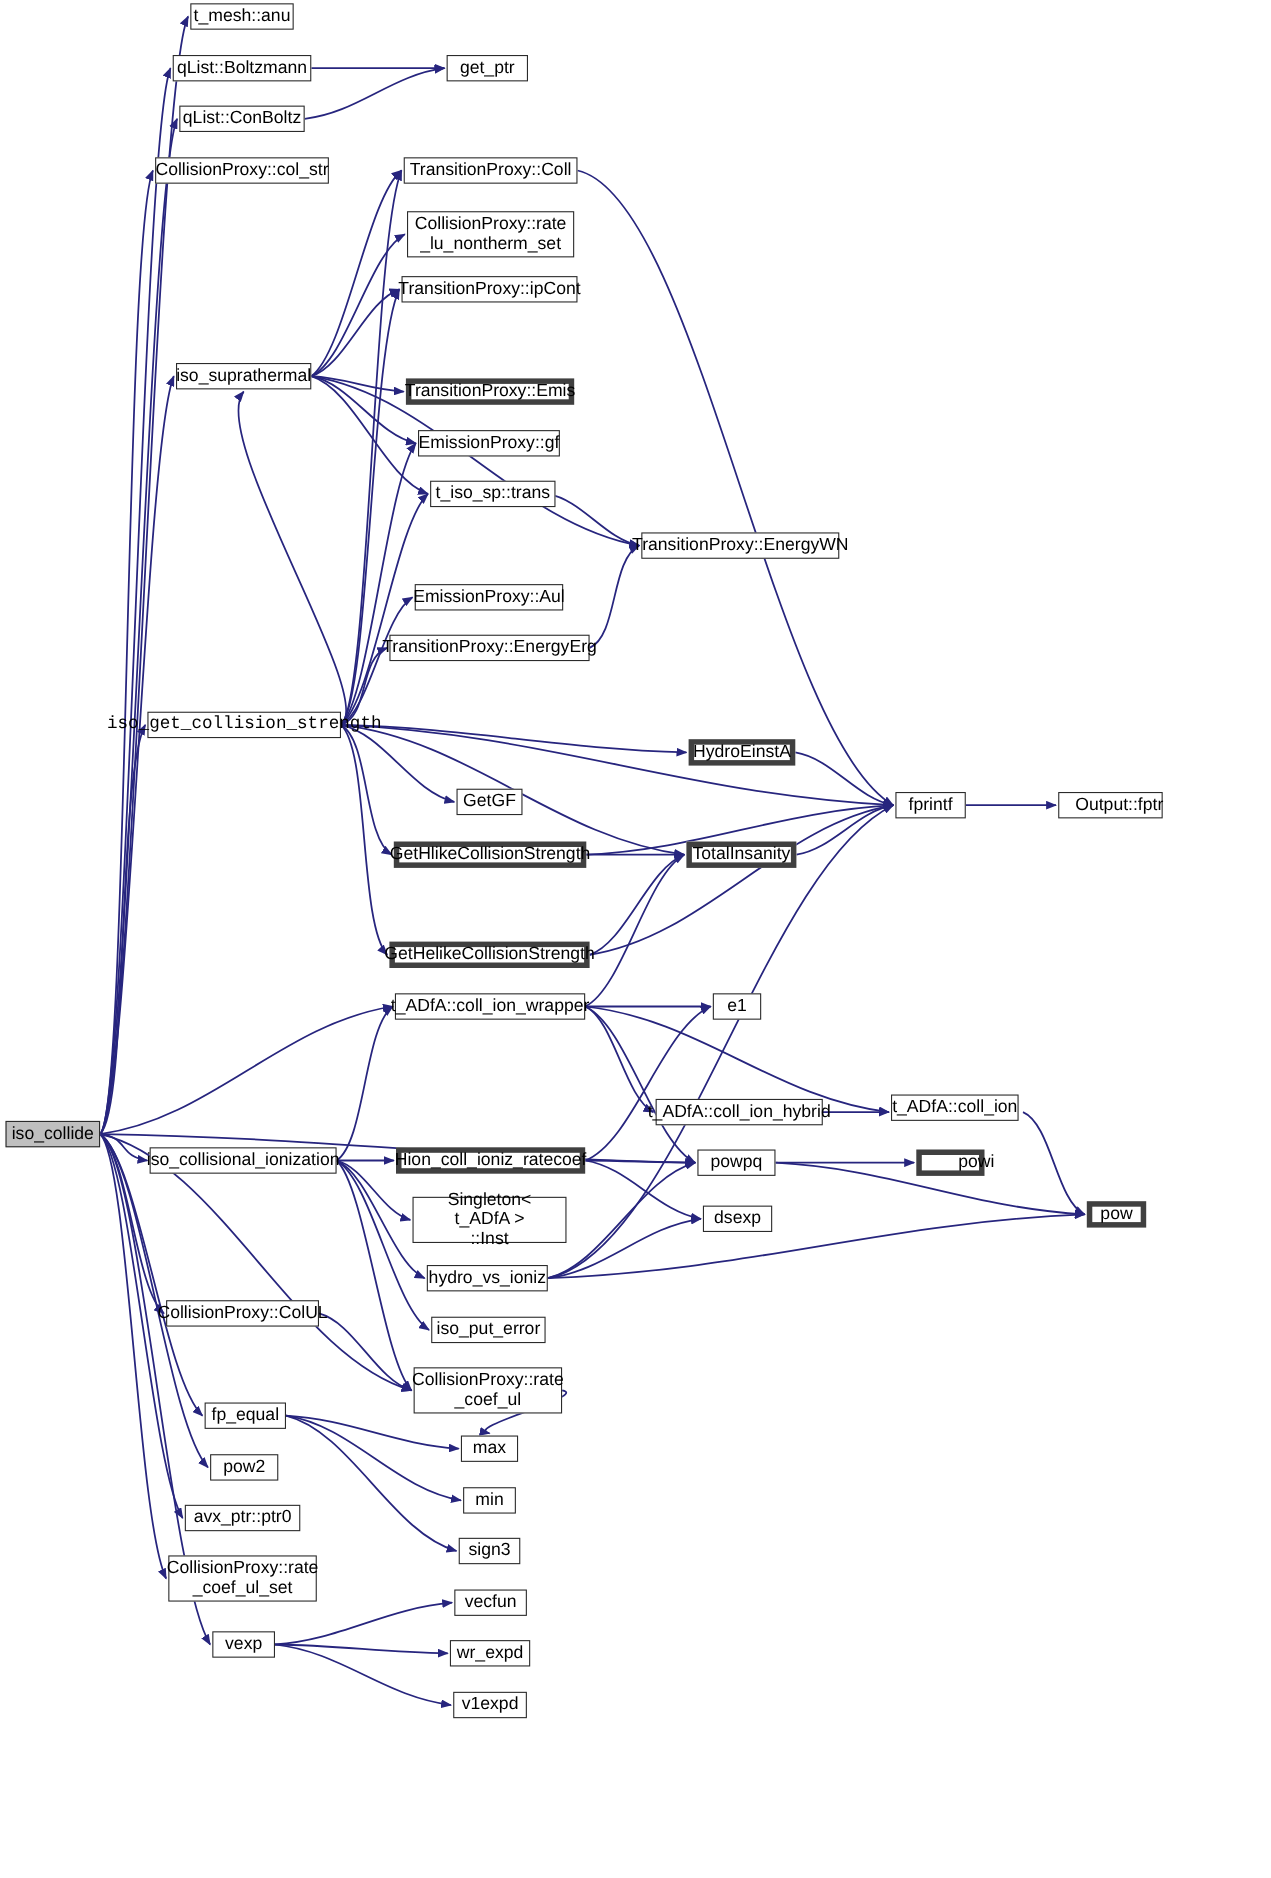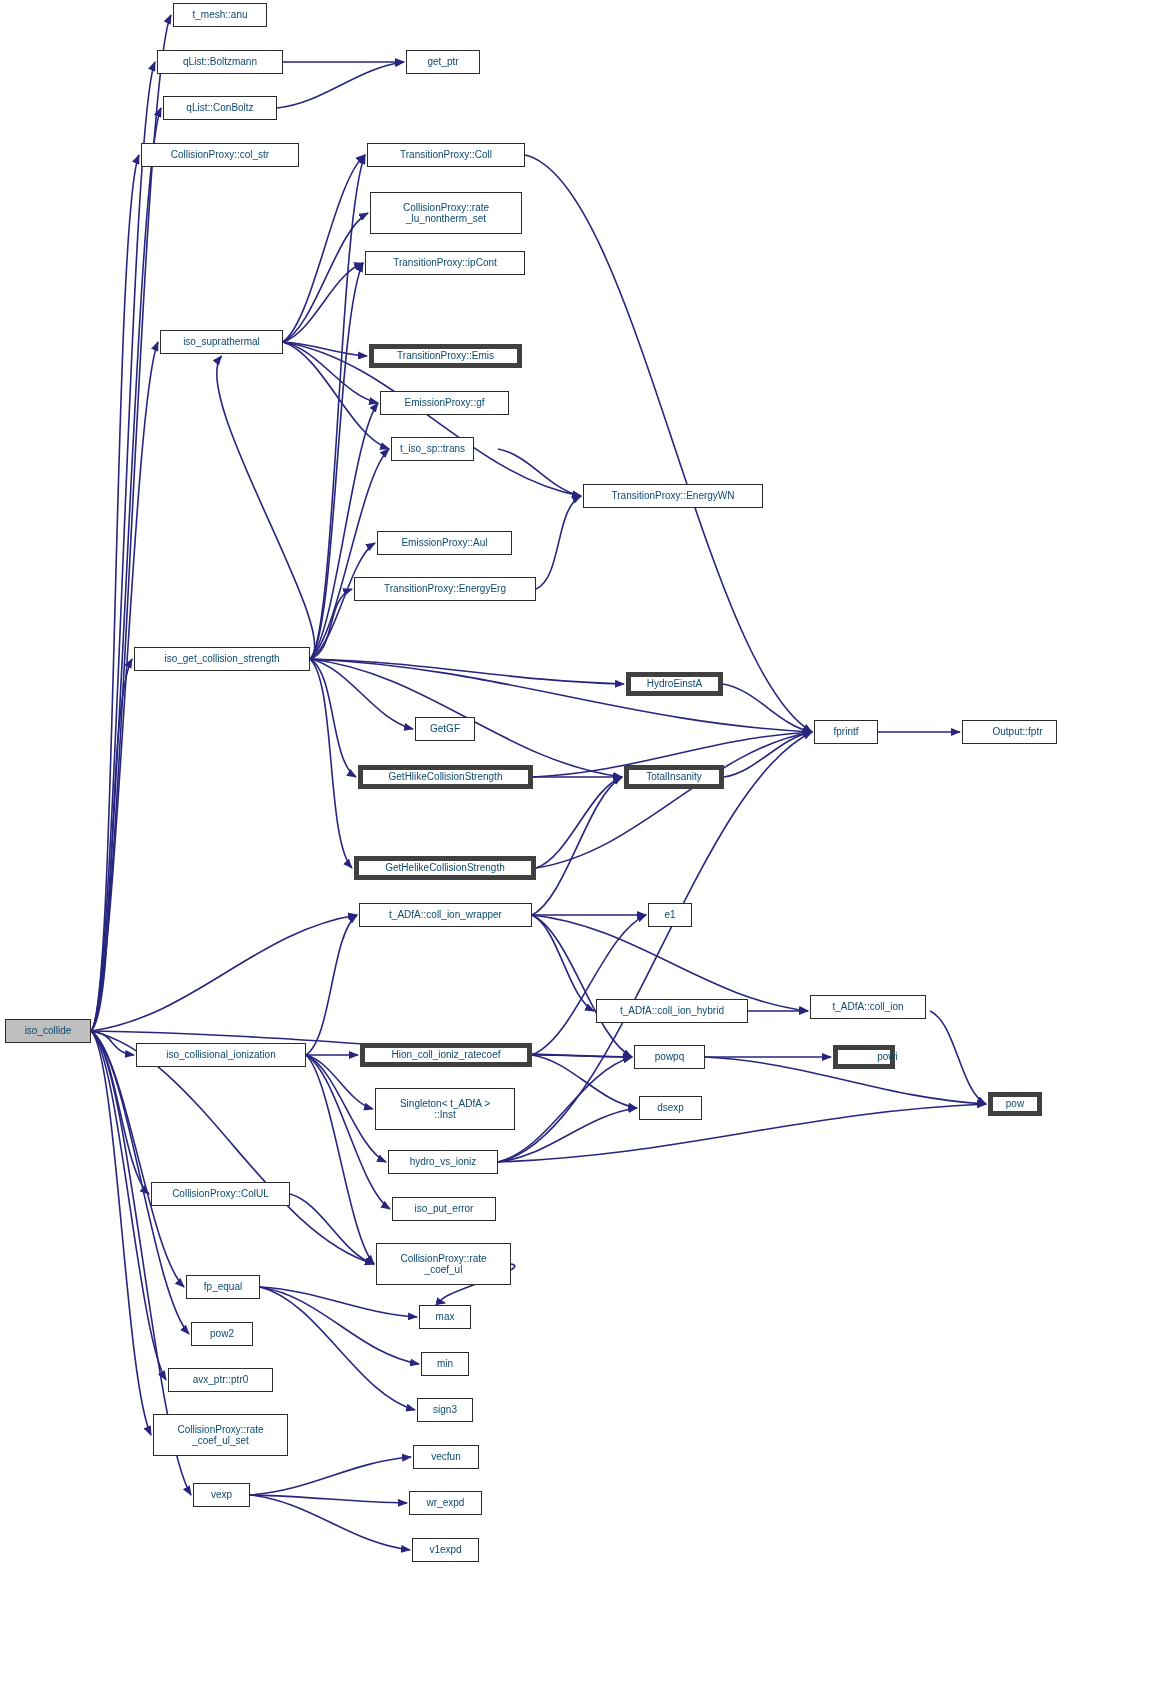--- a/index.html
+++ b/index.html
@@ -1,20 +1,20 @@
 <!DOCTYPE html>
 <html><head>
 <meta charset="utf-8">
 <style>
   html,body{margin:0;padding:0;background:#ffffff;}
   body{font-family:"Liberation Sans", sans-serif;}
   #graph-root{position:relative;width:1155px;height:1707px;background:#fff;overflow:hidden;}
   svg.edges{position:absolute;left:0;top:0;width:1155px;height:1707px;}
   .node{position:absolute;box-sizing:border-box;display:flex;align-items:center;justify-content:center;
-        text-align:center;background:#ffffff;border:1px solid #2b2b2b;font-size:10px;color:#0c4a6e;
+        text-align:center;background:#ffffff;border:1px solid #2b2b2b;font-size:16px;color:#000000;
         line-height:1.12;white-space:pre-line;letter-spacing:0;}
   .node.red{border:5px solid #404040;}
   .node.root{background:#bfbfbf;border:1px solid #2b2b2b;}
   .node span{display:block;padding:0 5px;}
 </style>
 </head>
 <body>
 
 <div id="graph-root">
   <svg class="edges" viewBox="0 0 1155 1707">
@@ -111,25 +111,25 @@
       <div class="node" style="left: 163px; top: 96px; width: 114px; height: 24px;"><span>qList::ConBoltz</span></div>
       <div class="node" style="left: 406px; top: 50px; width: 74px; height: 24px;"><span>get_ptr</span></div>
       <div class="node" style="left: 141px; top: 143px; width: 158px; height: 24px;"><span>CollisionProxy::col_str</span></div>
       <div class="node" style="left: 367px; top: 143px; width: 158px; height: 24px;"><span>TransitionProxy::Coll</span></div>
       <div class="node" style="left: 370px; top: 192px; width: 152px; height: 42px;"><span>CollisionProxy::rate
 _lu_nontherm_set</span></div>
       <div class="node" style="left: 365px; top: 251px; width: 160px; height: 24px;"><span>TransitionProxy::ipCont</span></div>
       <div class="node" style="left: 160px; top: 330px; width: 123px; height: 24px;"><span>iso_suprathermal</span></div>
       <div class="node red" style="left: 369px; top: 344px; width: 153px; height: 24px;"><span>TransitionProxy::Emis</span></div>
       <div class="node" style="left: 380px; top: 391px; width: 129px; height: 24px;"><span>EmissionProxy::gf</span></div>
-      <div class="node" style="left: 391px; top: 437px; width: 83px; height: 24px;"><span>t_iso_sp::trans</span></div>
+      <div class="node" style="left: 391px; top: 437px; width: 114px; height: 24px;"><span>t_iso_sp::trans</span></div>
       <div class="node" style="left: 583px; top: 484px; width: 180px; height: 24px;"><span>TransitionProxy::EnergyWN</span></div>
       <div class="node" style="left: 377px; top: 531px; width: 135px; height: 24px;"><span>EmissionProxy::Aul</span></div>
       <div class="node" style="left: 354px; top: 577px; width: 182px; height: 24px;"><span>TransitionProxy::EnergyErg</span></div>
-      <div class="node" style="left: 134px; top: 647px; width: 176px; height: 24px;"><span>iso_get_collision_strength</span></div>
+      <div class="node" style="left: 134px; top: 647px; width: 176px; height: 24px; font-family: Liberation Mono, monospace;"><span>iso_get_collision_strength</span></div>
       <div class="node red" style="left: 626px; top: 672px; width: 97px; height: 24px;"><span>HydroEinstA</span></div>
       <div class="node" style="left: 415px; top: 717px; width: 60px; height: 24px;"><span>GetGF</span></div>
       <div class="node red" style="left: 358px; top: 765px; width: 175px; height: 24px;"><span>GetHlikeCollisionStrength</span></div>
       <div class="node red" style="left: 624px; top: 765px; width: 100px; height: 24px;"><span>TotalInsanity</span></div>
       <div class="node red" style="left: 354px; top: 856px; width: 182px; height: 24px;"><span>GetHelikeCollisionStrength</span></div>
       <div class="node" style="left: 359px; top: 903px; width: 173px; height: 24px;"><span>t_ADfA::coll_ion_wrapper</span></div>
       <div class="node" style="left: 648px; top: 903px; width: 44px; height: 24px;"><span>e1</span></div>
       <div class="node" style="left: 596px; top: 999px; width: 152px; height: 24px;"><span>t_ADfA::coll_ion_hybrid</span></div>
       <div class="node" style="left: 810px; top: 995px; width: 116px; height: 24px;"><span>t_ADfA::coll_ion</span></div>
       <div class="node" style="left: 136px; top: 1043px; width: 170px; height: 24px;"><span>iso_collisional_ionization</span></div>

